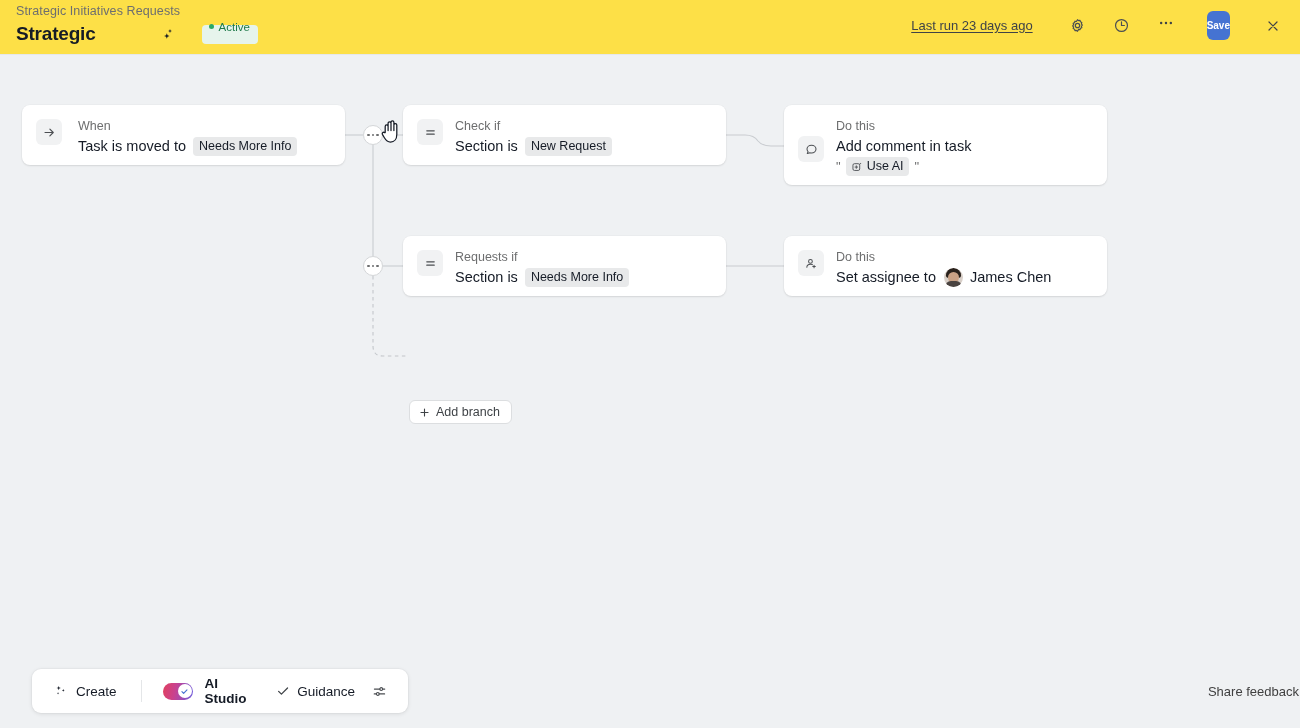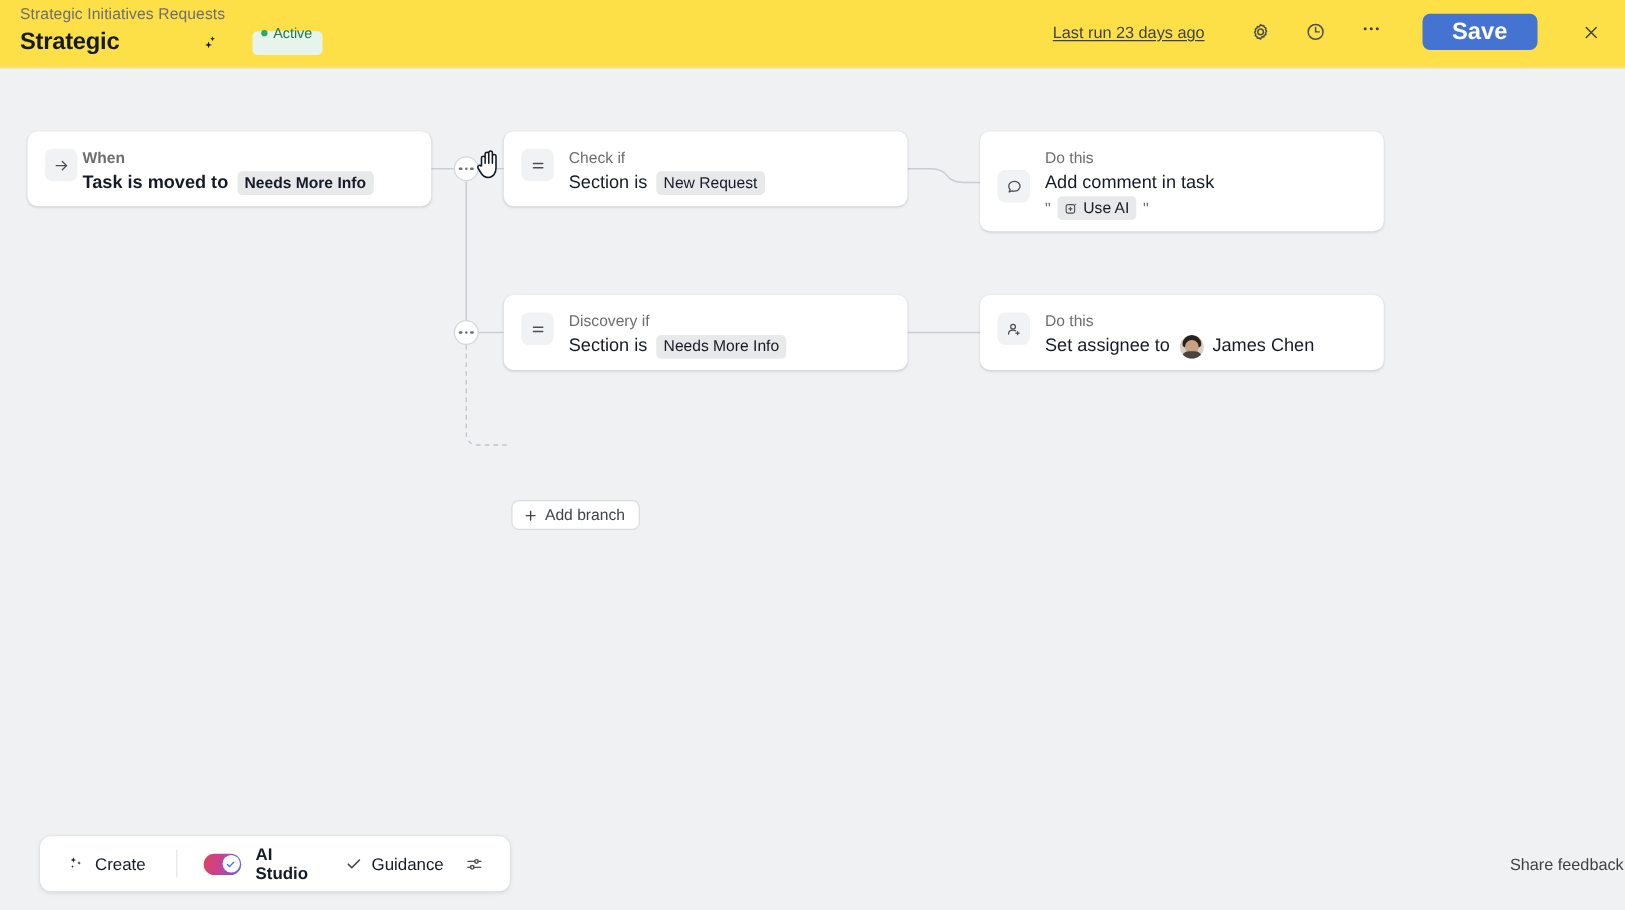--- a/index.html
+++ b/index.html
@@ -54,23 +54,23 @@
   }
   .icon-btn {
     width: 28px; height: 28px; border-radius: 6px;
     display: flex; align-items: center; justify-content: center;
     cursor: pointer; color: #6d6e6f;
   }
   .icon-btn.dots { letter-spacing: 1.5px; font-size: 15px; color: #3f4347; padding-bottom:6px; }
   .save-btn {
     margin-left: 11px; margin-right: 4px;
     background: #4573d2; color: #ffffff;
-    font-size: 19px; font-weight: bold;
+    font-size: 10px; font-weight: bold;
     border: none; border-radius: 6px;
-    height: 29px; padding: 0 24px;
+    height: 29px; padding: 0 0;
     cursor: pointer; line-height: 29px;
   }
   .close-btn {
     width: 26px; height: 26px; margin-left: 10px;
     display:flex; align-items:center; justify-content:center;
     cursor:pointer; border-radius: 5px; color:#3f4347;
   }
 
   
   .canvas {
@@ -276,21 +276,21 @@
 
       <path d="M383 210 L403 210" stroke="#c9ccd0" stroke-width="1.1" fill="none"></path>
 
       <path d="M373 220 L373 290 Q373 300 383 300 L408 300" stroke="#c3c6ca" stroke-width="1.1" fill="none" stroke-dasharray="3.5 3.5"></path>
 
       <path d="M726 79 L745 79 Q754 79 758 85 Q762 90 771 90 L784 90" stroke="#c9ccd0" stroke-width="1.1" fill="none"></path>
 
       <path d="M726 210 L784 210" stroke="#c9ccd0" stroke-width="1.1" fill="none"></path>
     </svg>
 
-    <div class="card" style="left:22px; top:49px; width:323px; height:60px; padding:14px 14px 0 14px; gap:4px;font-weight:bold;">
+    <div class="card" style="left:22px; top:49px; width:323px; height:60px; padding:14px 14px 0 14px; gap:16px;">
       <div class="card-icon">
         <svg width="15" height="15" viewBox="0 0 20 20" fill="none" stroke="#4b4e52" stroke-width="1.5" stroke-linecap="round" stroke-linejoin="round">
           <path d="M4 10h11M10.5 5.5L15 10l-4.5 4.5"></path>
         </svg>
       </div>
       <div class="card-body">
         <div class="card-label">When</div>
         <div class="card-text">
           <span>Task is moved to</span>
           <span class="chip">Needs More Info</span>
@@ -353,21 +353,21 @@
       <span></span>
     </div>
 
     <div class="card" style="left:403px; top:180px; width:323px; height:60px; padding:14px 14px 0 14px; gap:12px;">
       <div class="card-icon">
         <svg width="15" height="15" viewBox="0 0 20 20" fill="none" stroke="#4b4e52" stroke-width="1.5" stroke-linecap="round">
           <path d="M5 7.8h10M5 12.2h10"></path>
         </svg>
       </div>
       <div class="card-body">
-        <div class="card-label">Discovery if</div>
+        <div class="card-label">Requests if</div>
         <div class="card-text">
           <span>Section is</span>
           <span class="chip">Needs More Info</span>
         </div>
       </div>
     </div>
 
     <div class="card" style="left:784px; top:180px; width:323px; height:60px; padding:14px 14px 0 14px; gap:12px;">
       <div class="card-icon">
         <svg width="15" height="15" viewBox="0 0 20 20" fill="none" stroke="#4b4e52" stroke-width="1.35" stroke-linecap="round">

